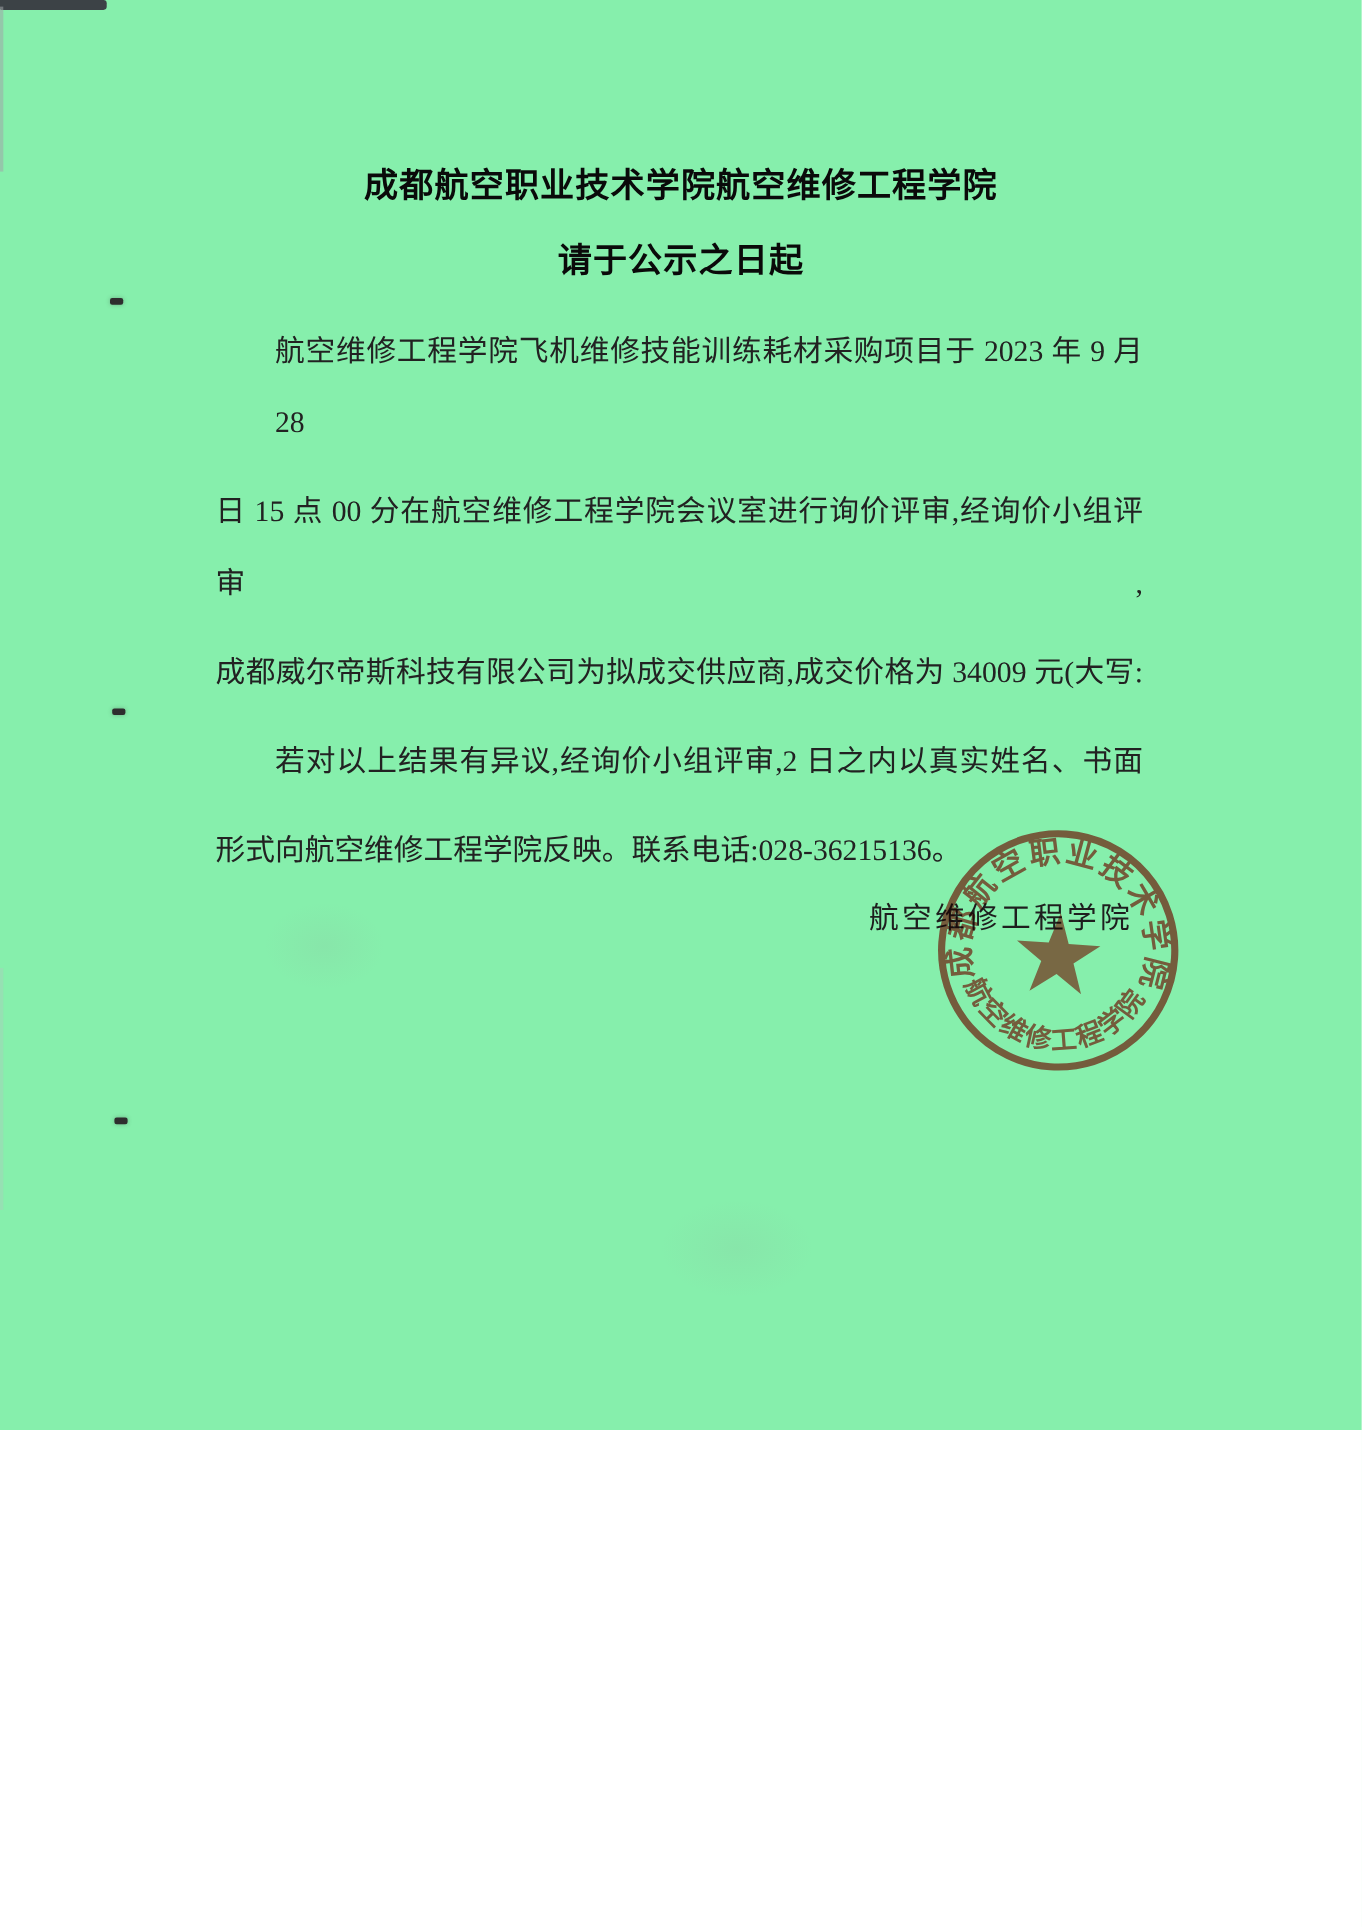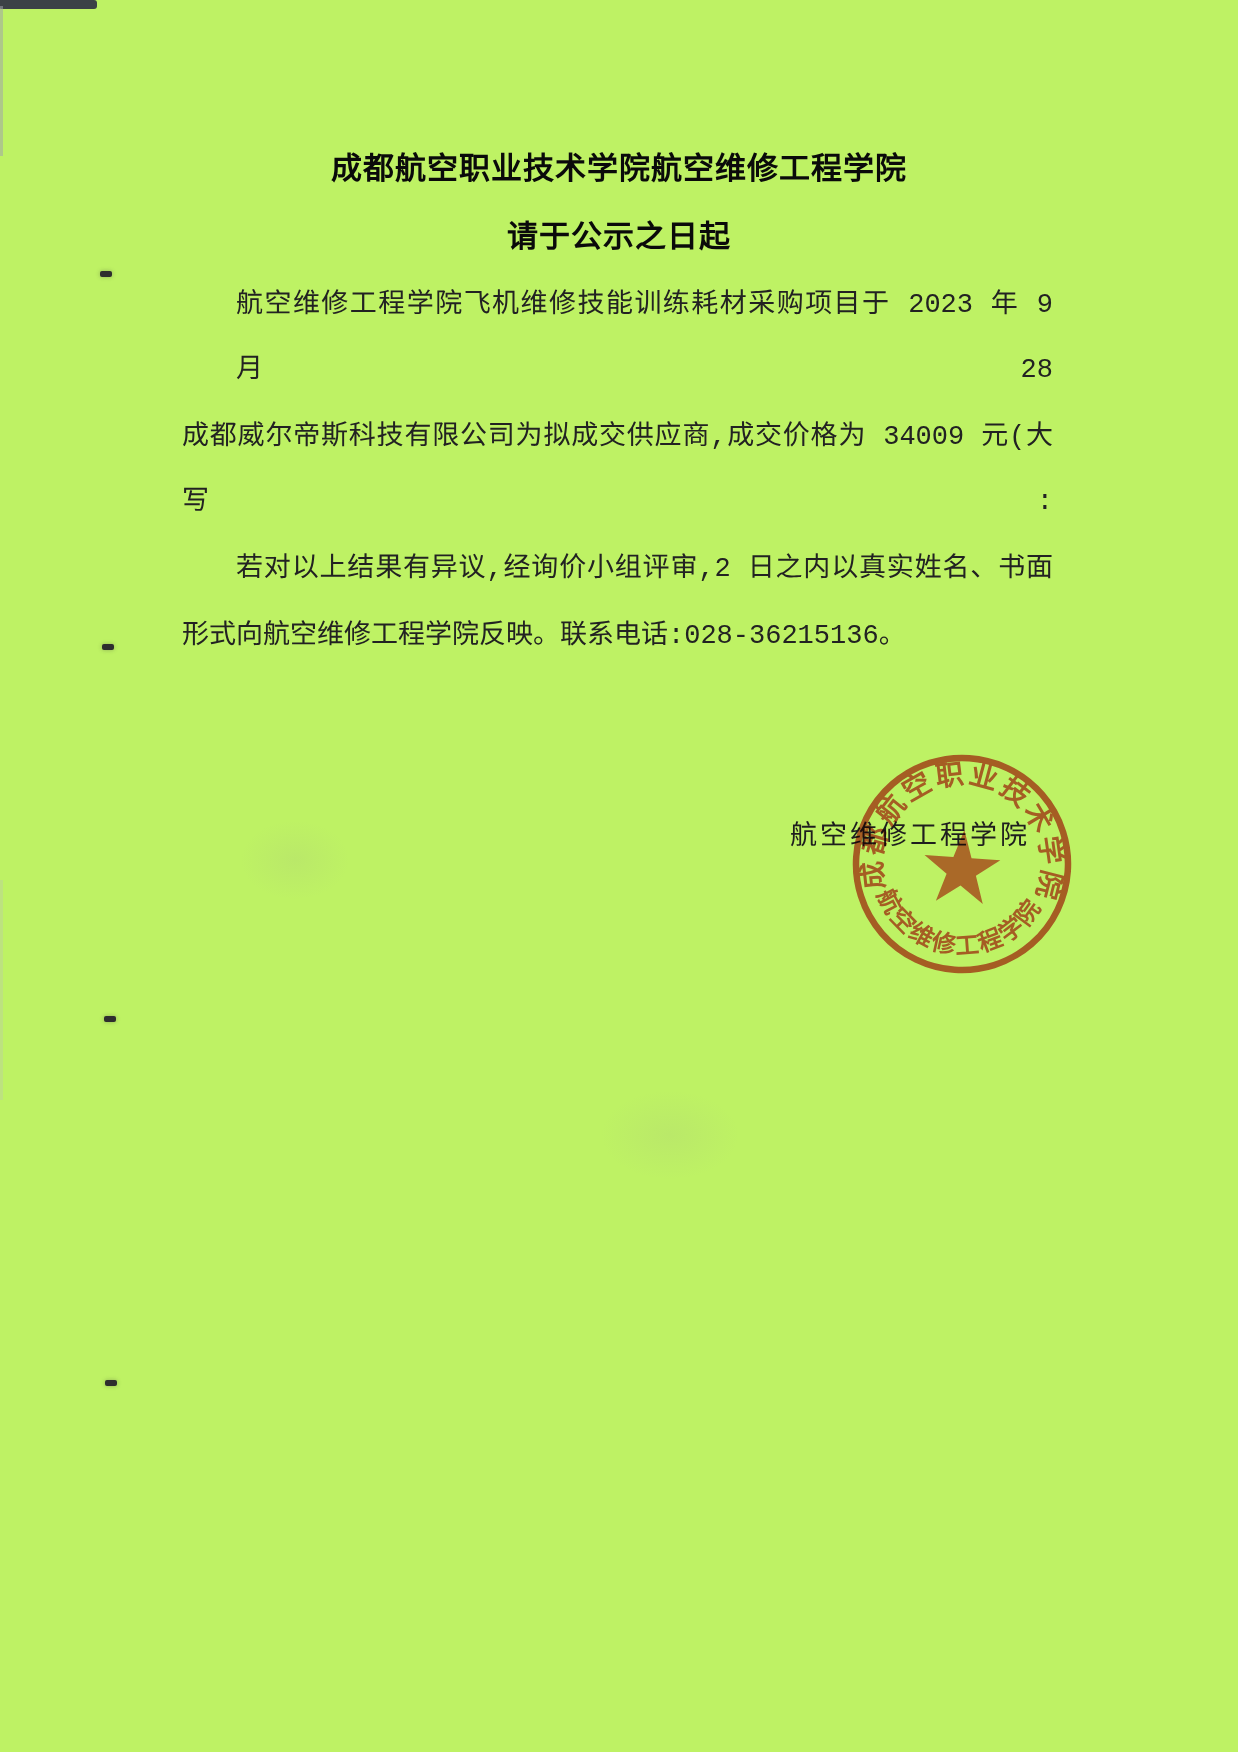--- a/index.html
+++ b/index.html
@@ -1,20 +1,20 @@
 <!DOCTYPE html>
 <html lang="zh-CN"><head>
 <meta charset="utf-8">
 <style>
   html, body { margin: 0; padding: 0; background: #ffffff; }
   .page {
     position: relative;
     width: 1238px;
-    height: 1752px;
-    background: #bef264;
+    height: 1300px;
+    background: #86efac;
     overflow: hidden;
     font-family: "Liberation Serif", "DejaVu Serif", serif;
     color: #1c1c1c;
   }
 
   
   .corner-bar {
     position: absolute; left: 0; top: 0; width: 97px; height: 9px;
     background: #3c4246; border-radius: 0 3px 3px 1px;
   }
@@ -50,26 +50,25 @@
   .title-line { line-height: 68px; letter-spacing: 1px; }
 
   
   .body-block {
     margin: 0 183px 0 180px;
     font-size: 27px;
     line-height: 65px;
     color: #222;
   }
   .body-line {
-    margin: 2px;
+    margin: 16px;
     text-align: justify;
     text-align-last: justify;
     text-justify: inter-ideograph;
     white-space: normal;
-    font-family: Liberation Mono, monospace;
   }
   .body-line.indent { padding-left: 54px; }
   .body-line.last { text-align-last: left; }
 
   
   .sig-org {
     position: absolute; left: 790px; top: 813px;
     font-size: 27px; letter-spacing: 3px; color: #1e1e1e;
   }
   .sig-date {
@@ -109,20 +108,21 @@
   <div class="smudge s1"></div>
   <div class="smudge s2"></div>
 
   <header class="title-block">
     <div class="title-line">成都航空职业技术学院航空维修工程学院</div>
     <div class="title-line">请于公示之日起</div>
   </header>
 
   <main class="body-block">
     <p class="body-line indent">航空维修工程学院飞机维修技能训练耗材采购项目于 2023 年 9 月 28</p>
+    <p class="body-line">日 15 点 00 分在航空维修工程学院会议室进行询价评审,经询价小组评审,</p>
     <p class="body-line">成都威尔帝斯科技有限公司为拟成交供应商,成交价格为 34009 元(大写:</p>
     <p class="body-line indent">若对以上结果有异议,经询价小组评审,2 日之内以真实姓名、书面</p>
     <p class="body-line last">形式向航空维修工程学院反映。联系电话:028-36215136。</p>
   </main>
 
   <div class="sig-org">航空维修工程学院</div>
 
   <svg class="stamp" viewBox="0 0 228 228" aria-hidden="true">
     <defs>
       <path id="arcTop" d="M 38.8 141.4 A 80 80 0 1 1 189.2 141.4" fill="none"></path>

